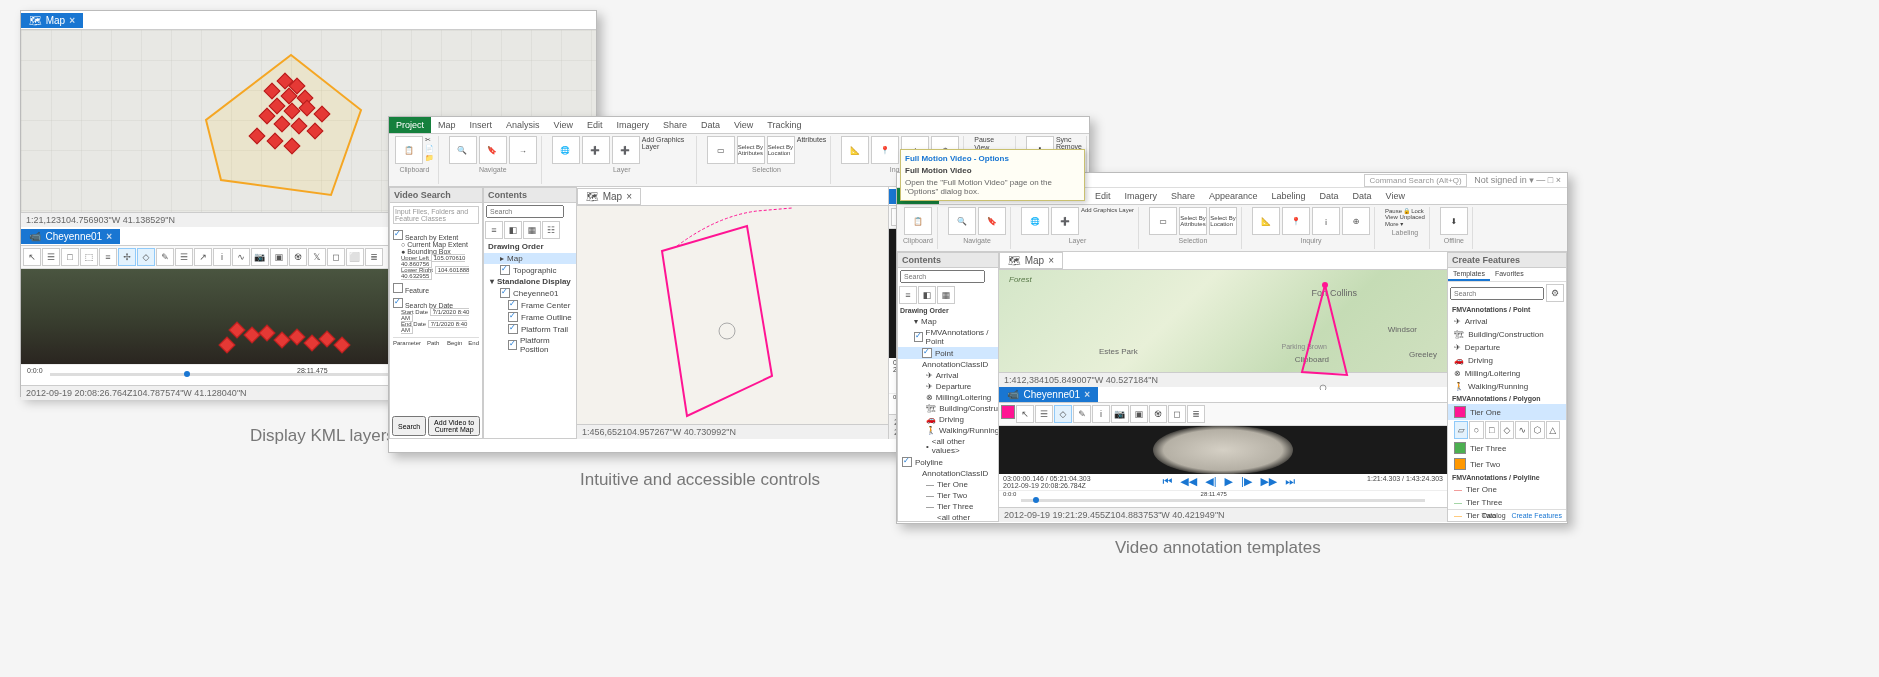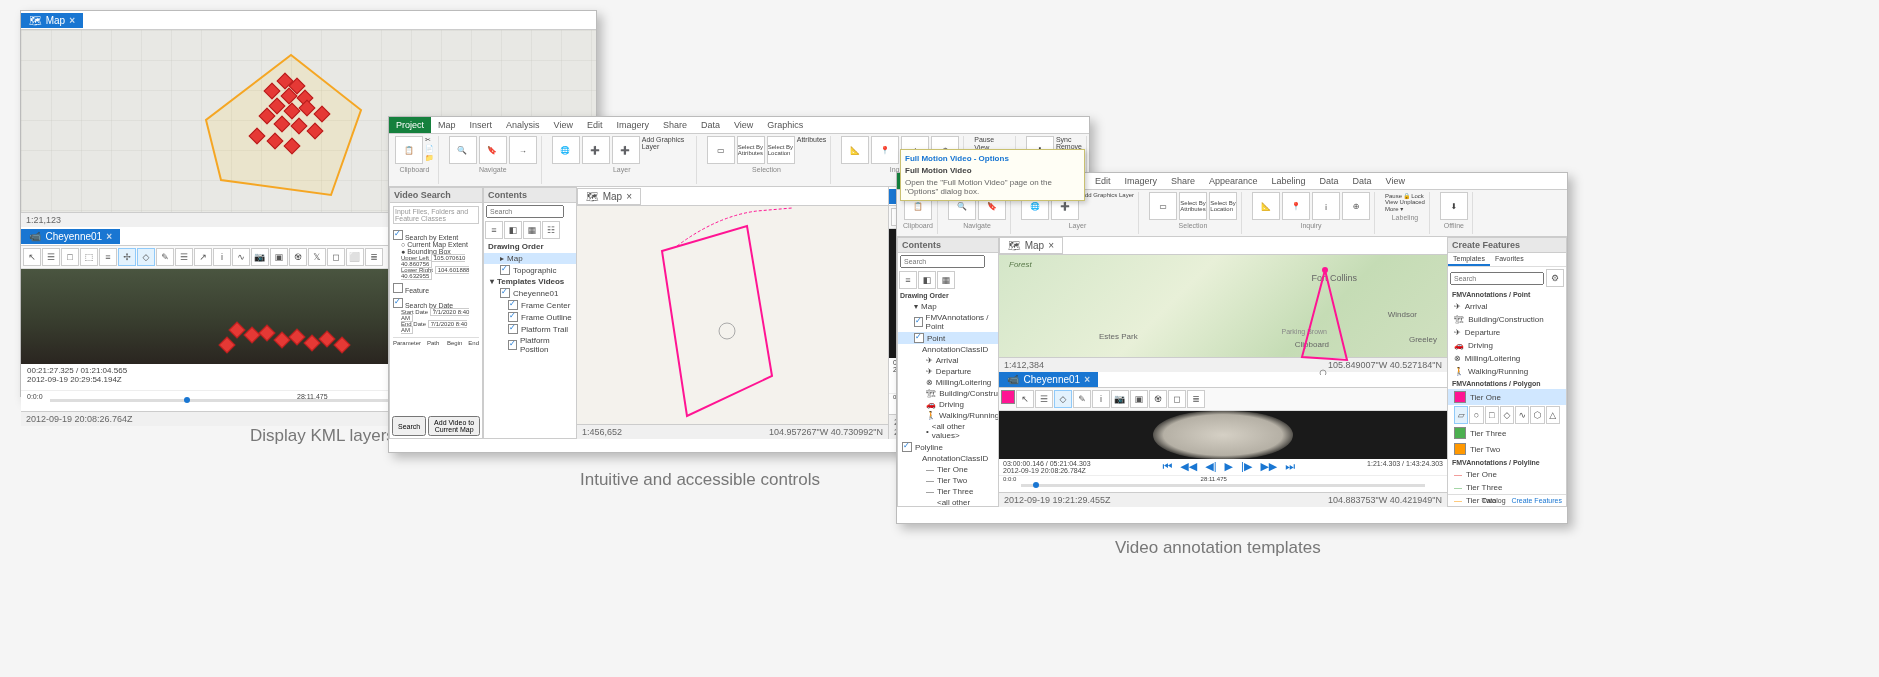--- a/index.html
+++ b/index.html
@@ -6,21 +6,21 @@
 .card{position:absolute;border:1px solid #bbb;background:#fff;box-shadow:5px 5px 10px rgba(0,0,0,.25)}
 .caption{position:absolute;font-size:17px;color:#777}
 .tabbar{background:#fff;border-bottom:1px solid #ccc;height:18px;display:flex;align-items:center}
 .tab{background:#1976d2;color:#fff;padding:2px 8px;font-size:10px;display:inline-flex;align-items:center;gap:4px}
 .tab .x{color:#cde;font-weight:bold}
 .toolbar{display:flex;gap:1px;padding:2px;background:#f9f9f9;border-bottom:1px solid #ddd;flex-wrap:wrap}
 .tbtn{width:16px;height:16px;border:1px solid #ccc;background:#fff;display:inline-flex;align-items:center;justify-content:center;font-size:9px;color:#555}
 .tbtn.blue{background:#e3f2fd;border-color:#90caf9}
 .map-area{background:#e8e8e4;position:relative;background-image:linear-gradient(90deg,rgba(200,200,195,.3) 1px,transparent 1px),linear-gradient(rgba(200,200,195,.3) 1px,transparent 1px);background-size:30px 30px}
 .redmark{position:absolute;width:10px;height:10px;background:#e53935;border:1px solid #b71c1c;transform:rotate(45deg)}
-.footer-bar{background:#f0f0f0;border-top:1px solid #ccc;padding:2px 5px;display:flex;justify-content:space-between;font-size:9px;color:#666}
+.footer-bar{background:#f0f0f0;border-top:1px solid #ccc;padding:2px 5px;display:flex;font-size:9px;color:#666}
 .video-area{background:#1a1a1a;position:relative}
 .playback-bar{display:flex;justify-content:center;gap:8px;padding:3px;background:#fff}
 .pbtn{color:#1976d2;font-size:11px;cursor:pointer}
 .timeline{height:20px;background:#fff;border-top:1px solid #eee;position:relative}
 .timeline-track{position:absolute;left:5%;right:5%;top:8px;height:3px;background:#ddd}
 .timeline-dot{position:absolute;width:6px;height:6px;background:#1976d2;border-radius:50%;top:-2px}
 .ribbon{background:#f5f5f5;border-bottom:1px solid #ccc;padding:2px;display:flex;gap:6px;height:48px}
 .ribbon-group{display:flex;flex-direction:column;align-items:center;border-right:1px solid #ddd;padding:0 4px}
 .ribbon-btn{width:26px;height:26px;border:1px solid #ccc;background:#fff;font-size:8px;display:flex;align-items:center;justify-content:center}
 .ribbon-label{font-size:7px;color:#888;margin-top:2px}
@@ -105,37 +105,20 @@
   <div class="redmark" style="left:210px;top:55px"></div>
       <div class="redmark" style="left:225px;top:60px"></div>
       <div class="redmark" style="left:240px;top:58px"></div>
       <div class="redmark" style="left:255px;top:65px"></div>
       <div class="redmark" style="left:270px;top:62px"></div>
       <div class="redmark" style="left:285px;top:68px"></div>
       <div class="redmark" style="left:300px;top:64px"></div>
       <div class="redmark" style="left:200px;top:70px"></div>
       <div class="redmark" style="left:315px;top:70px"></div>
  </div>
- <div style="display:flex;justify-content:space-between;padding:2px 6px;font-size:8px">
-  <div>
-        <div>00:21:27.325 / 01:21:04.565</div>
-        <div>2012-09-19 20:29:54.194Z</div>
-      </div>
-  <div class="playback-bar">
-        <span class="pbtn">⏮</span>
-        <span class="pbtn">◀◀</span>
-        <span class="pbtn">◀|</span>
-        <span class="pbtn" style="font-size:14px">▶</span>
-        <span class="pbtn">|▶</span>
-        <span class="pbtn">▶▶</span>
-        <span class="pbtn">⏭</span>
-        <span class="pbtn">⏣</span>
-        <span class="pbtn">⧉</span>
-      </div>
- </div>
  <div class="timeline">
   <div style="position:absolute;left:6px;top:2px;font-size:7px">0:0:0</div>
   <div style="position:absolute;left:48%;top:2px;font-size:7px">28:11.475</div>
   <div style="position:absolute;right:6px;top:2px;font-size:7px">1:21:4.565</div>
   <div class="timeline-track">
         <div class="timeline-dot" style="left:26%"></div>
       </div>
  </div>
  <div class="footer-bar">
   <span>2012-09-19 20:08:26.764Z</span>
@@ -148,21 +131,21 @@
   <div class="menu-tab active">Project</div>
   <div class="menu-tab">Map</div>
   <div class="menu-tab">Insert</div>
   <div class="menu-tab">Analysis</div>
   <div class="menu-tab">View</div>
   <div class="menu-tab">Edit</div>
   <div class="menu-tab">Imagery</div>
   <div class="menu-tab">Share</div>
   <div class="menu-tab">Data</div>
   <div class="menu-tab">View</div>
-  <div class="menu-tab">Graphics</div>
+  <div class="menu-tab">Tracking</div>
  </div>
  <div class="ribbon">
   <div class="ribbon-group">
         <div style="display:flex;gap:2px">
           <div class="ribbon-btn">📋</div>
           <div style="display:flex;flex-direction:column;gap:1px">
             <div style="font-size:7px">✂</div>
             <div style="font-size:7px">📄</div>
             <div style="font-size:7px">📁</div>
           </div>
@@ -266,21 +249,21 @@
           <span class="tbtn">◧</span>
           <span class="tbtn">▦</span>
           <span class="tbtn">☷</span>
         </div>
    <div style="font-size:8px;font-weight:bold;padding:2px 4px">Drawing Order</div>
    <div class="tree-item sel">▸ <span>Map</span></div>
    <div class="tree-item">
           <span class="chk on"></span> 
           <span>Topographic</span>
         </div>
-   <div class="tree-item" style="padding-left:6px;font-weight:bold">▾ <span>Templates Videos</span></div>
+   <div class="tree-item" style="padding-left:6px;font-weight:bold">▾ <span>Standalone Display</span></div>
    <div class="tree-item">
           <span class="chk on"></span> 
           <span>Cheyenne01</span>
         </div>
    <div class="tree-item" style="padding-left:24px">
           <span class="chk on"></span> 
           <span>Frame Center</span>
         </div>
    <div class="tree-item" style="padding-left:24px">
           <span class="chk on"></span> 
@@ -359,20 +342,24 @@
         </div>
    <div class="footer-bar">
           <span>2012-09-19 20:11:06.067Z</span>
           <span>40.643299"N 105.000322"W</span>
         </div>
   </div>
  </div>
 </div>
 
 <div class="card" style="left:896px;top:172px;width:670px;height:350px">
+ <div class="app-title">
+      <span></span>
+      <span><span class="search-mini">Command Search (Alt+Q)</span> &nbsp; <span>Not signed in</span> ▾ — □ ×</span>
+    </div>
  <div class="menu-tabs">
   <div class="menu-tab active">Project</div>
   <div class="menu-tab">Map</div>
   <div class="menu-tab">Insert</div>
   <div class="menu-tab">Analysis</div>
   <div class="menu-tab">View</div>
   <div class="menu-tab">Edit</div>
   <div class="menu-tab">Imagery</div>
   <div class="menu-tab">Share</div>
   <div class="menu-tab">Appearance</div>
@@ -437,21 +424,21 @@
           <span class="tbtn">≡</span>
           <span class="tbtn">◧</span>
           <span class="tbtn">▦</span>
         </div>
    <div style="font-weight:bold;padding:2px">Drawing Order</div>
    <div class="tree-item">▾ <span>Map</span></div>
    <div class="tree-item">
           <span class="chk on"></span> 
           <span>FMVAnnotations / Point</span>
         </div>
-   <div class="tree-item sel" style="padding-left:16px"><span class="chk on"></span> Point</div>
+   <div class="tree-item sel" style="padding-left:24px"><span class="chk on"></span> Point</div>
    <div class="tree-item" style="padding-left:24px">
           <span>AnnotationClassID</span>
         </div>
    <div class="tree-item" style="padding-left:28px">✈ <span>Arrival</span></div>
    <div class="tree-item" style="padding-left:28px">✈ <span>Departure</span></div>
    <div class="tree-item" style="padding-left:28px">⊗ <span>Milling/Loitering</span></div>
    <div class="tree-item" style="padding-left:28px">🏗 <span>Building/Construction</span></div>
    <div class="tree-item" style="padding-left:28px">🚗 <span>Driving</span></div>
    <div class="tree-item" style="padding-left:28px">🚶 <span>Walking/Running</span></div>
    <div class="tree-item" style="padding-left:28px">• <span>&lt;all other values&gt;</span></div>

